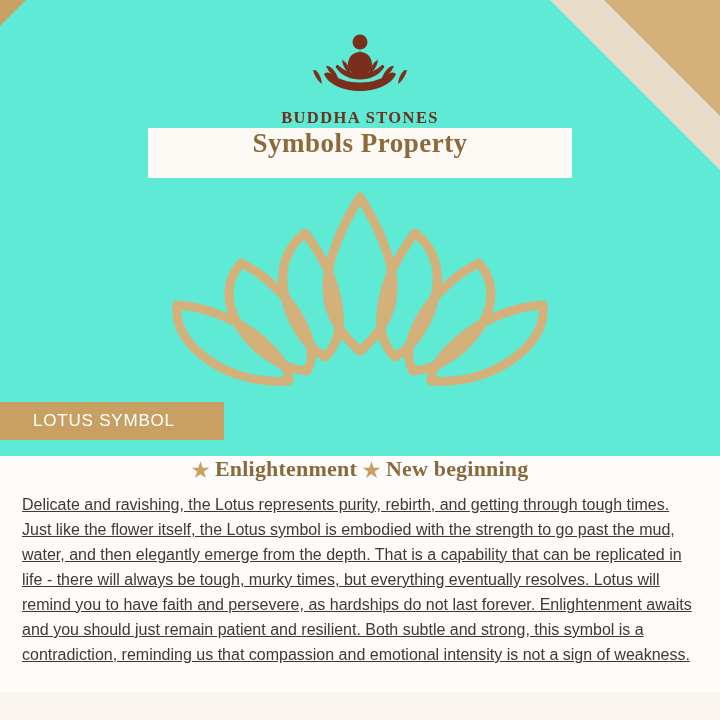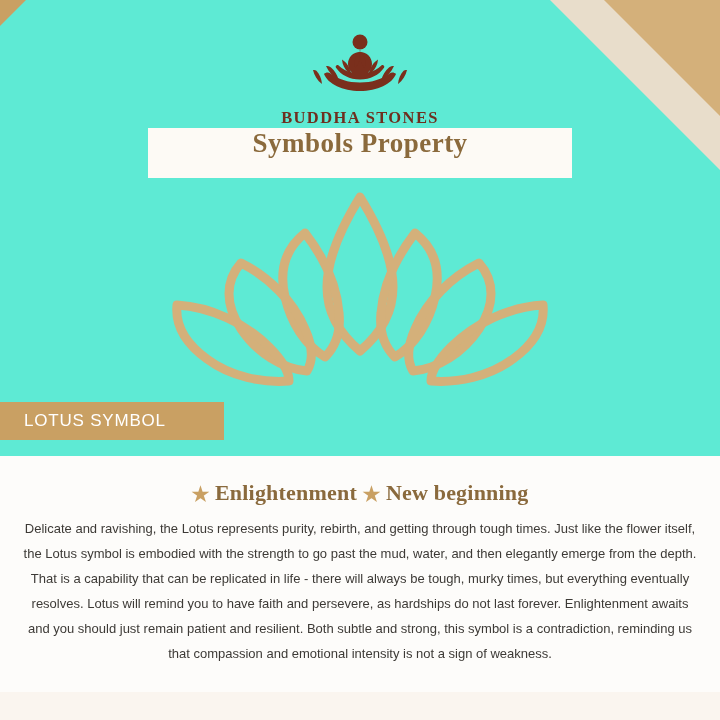--- a/index.html
+++ b/index.html
@@ -120,60 +120,61 @@
     top: 402px;
     left: 0;
     width: 224px;
     height: 38px;
     background: #c9a063;
     display: flex;
     align-items: center;
     z-index: 6;
   }
   .ribbon-label {
-    padding-left: 24px;
+    padding-left: 33px;
     font-size: 17px;
     color: #ffffff;
     letter-spacing: 0.8px;
   }
 
   
   .content-panel {
     position: absolute;
     top: 456px;
     left: 0;
     width: 720px;
     height: 264px;
     background: #fdfcfa;
     z-index: 4;
   }
 
   .headline {
     margin: 0;
-    padding-top: 24px;
+    padding-top: 0;
     text-align: center;
     font-family: "Liberation Serif", serif;
     font-weight: bold;
     font-size: 22px;
     color: #8a6a3d;
     white-space: nowrap;
   }
   .headline .star {
     color: #c9a063;
     font-size: 20px;
     vertical-align: -1px;
   }
   .headline .hl-text { letter-spacing: 0.2px; }
 
   .body-copy {
     margin: 10px 22px 0 22px;
-    font-size: 13px;
+    font-size: 16px;
     line-height: 25px;
     color: #3d3a36;
-    text-align: center;
+    text-align: left;
+    text-decoration: underline;
   }
 </style>
 </head>
 <body>
 
 <div class="page">
 
   <div class="corner corner-tr"></div>
   <div class="corner corner-tr2"></div>
   <div class="corner corner-tl"></div>

